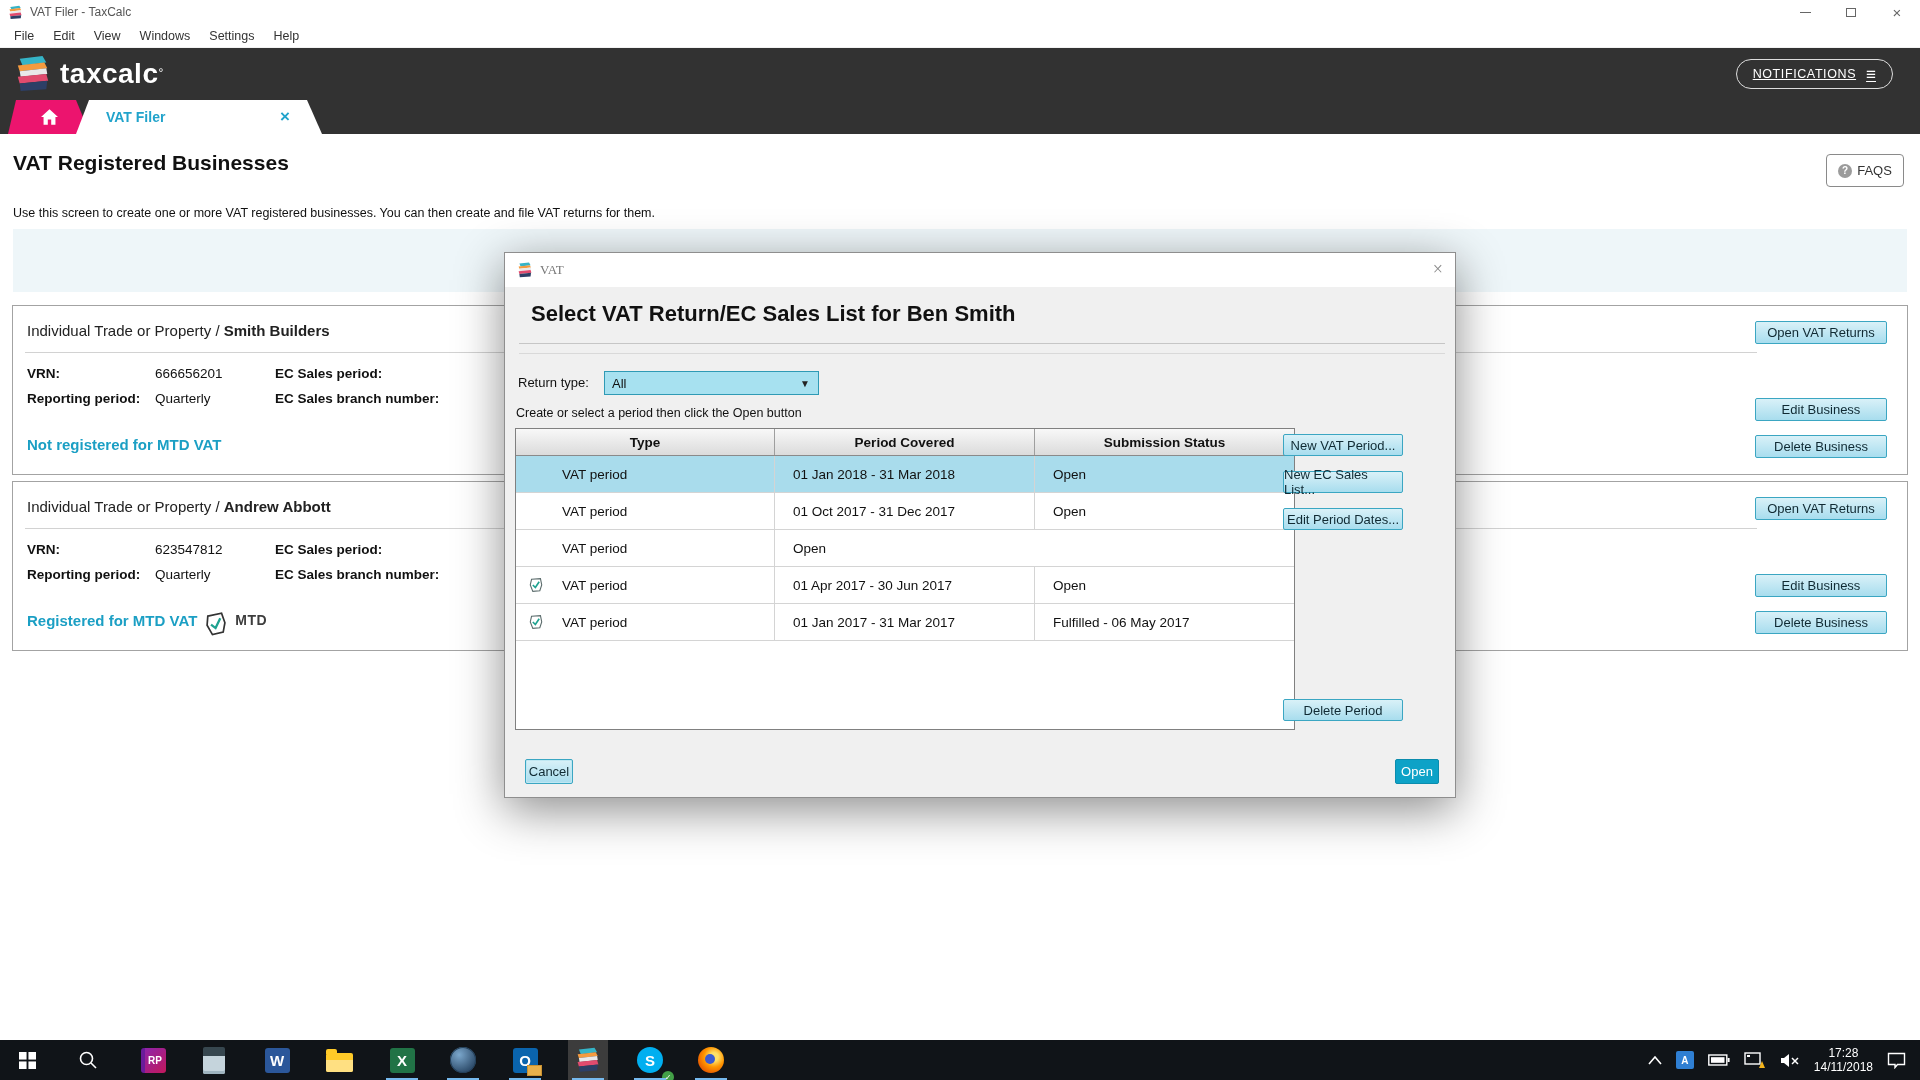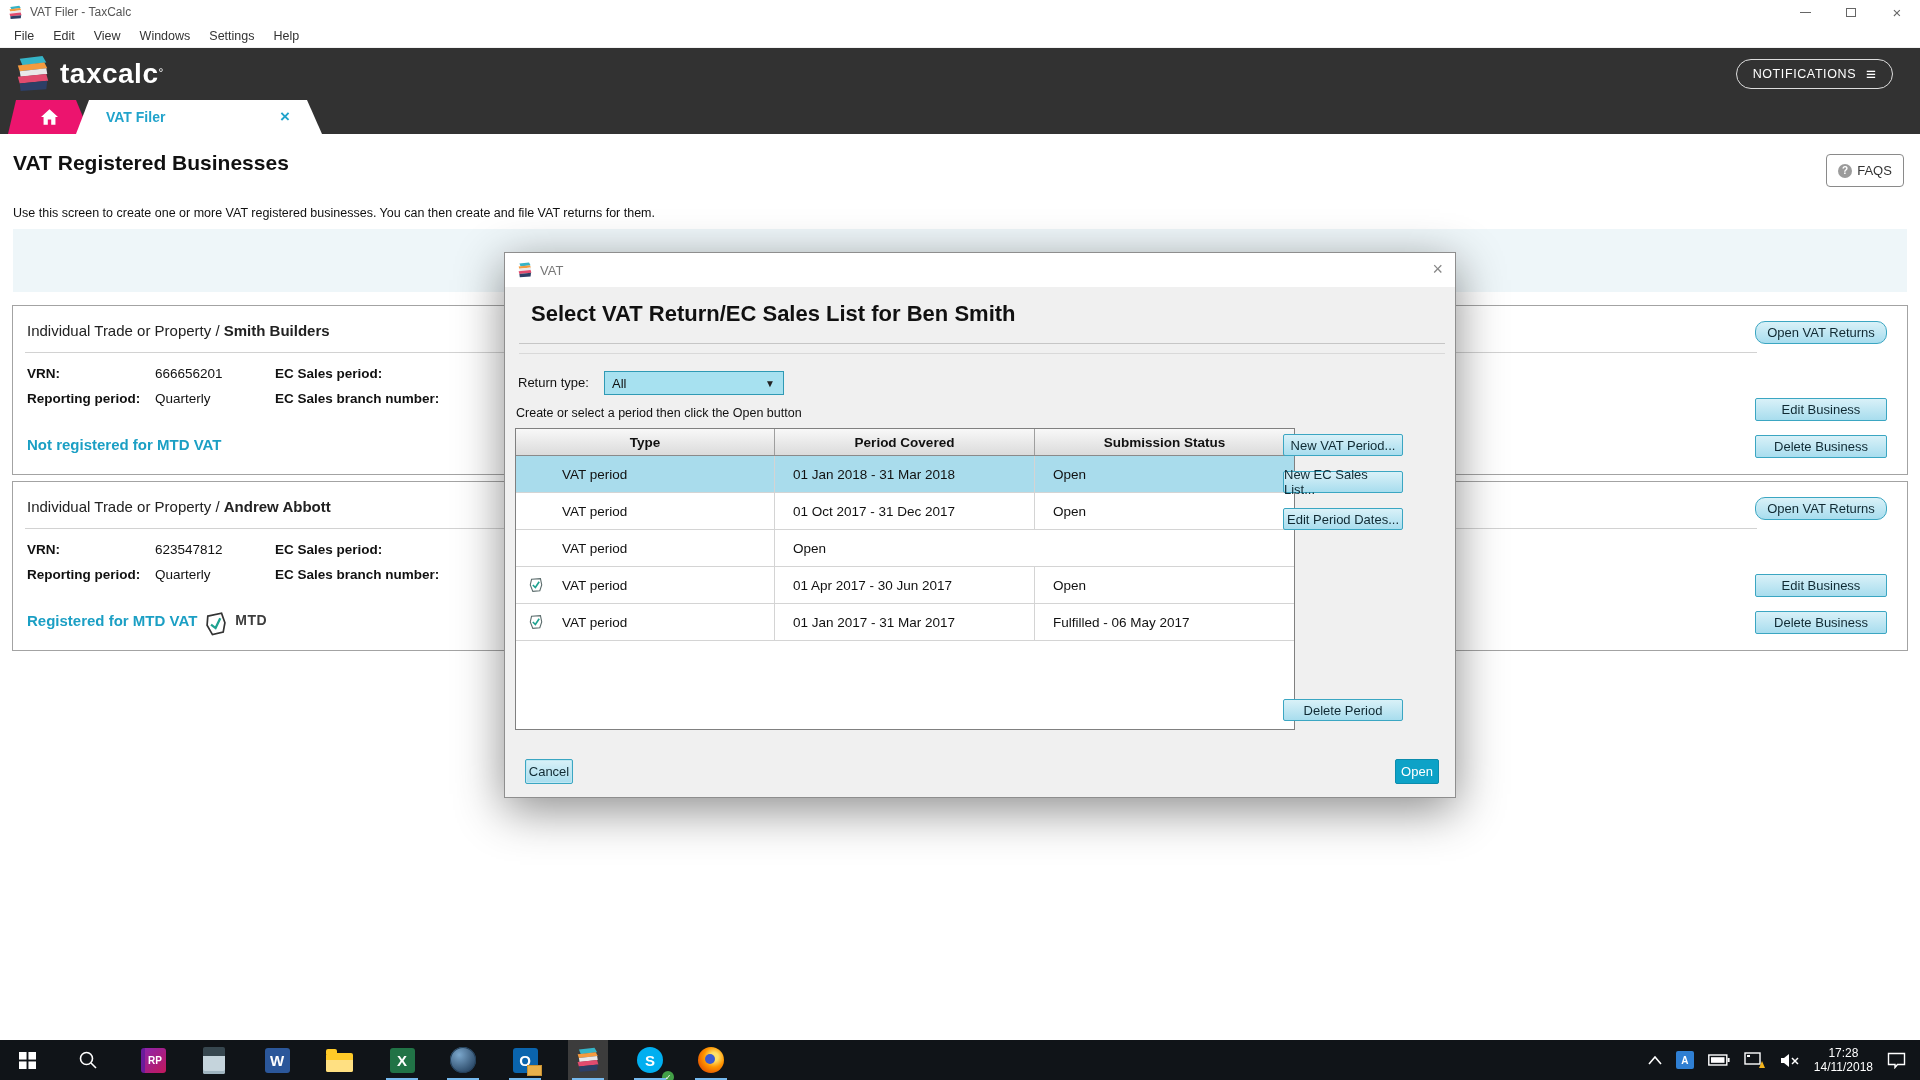--- a/index.html
+++ b/index.html
@@ -17,21 +17,21 @@
   .glyph-close { font-size:15px; line-height:1; color:#666; }
 
   .menubar { position:absolute; left:0; top:24px; width:1920px; height:24px; background:#fff; display:flex; align-items:center; gap:19px; padding-left:14px; border-bottom:1px solid #f2f2f2; }
   .menubar span { font-size:12.5px; color:#333; }
 
   
   .app-header { position:absolute; left:0; top:48px; width:1920px; height:52px; background:#323232; }
   .brand { position:absolute; left:14px; top:7px; display:flex; align-items:center; gap:8px; }
   .brand-text { color:#fff; font-size:28px; font-weight:bold; letter-spacing:.5px; }
   .brand-mark { color:#fff; font-size:12px; vertical-align:super; }
-  .notif-btn { position:absolute; right:27px; top:11px; height:30px; padding:0 16px; border:1px solid #ddd; border-radius:15px; background:transparent; display:flex; align-items:center; gap:10px; color:#fff; }
+  .notif-btn { position:absolute; right:27px; top:11px; height:30px; padding:0 16px; border:1px solid #ddd; border-radius:15px; background:transparent; display:flex; align-items:center; gap:10px; color:#fff;text-decoration:underline; }
   .notif-btn .lbl { font-size:12.5px; letter-spacing:.6px; }
   .notif-btn .burger { font-size:17px; font-weight:bold; line-height:1; }
 
   
   .tabbar { position:absolute; left:0; top:100px; width:1920px; height:34px; background:#323232; }
   .tab-home { position:absolute; left:8px; top:0; width:82px; height:34px; background:#ec146e; clip-path:polygon(8px 0, calc(100% - 14px) 0, 100% 100%, 0 100%); display:flex; align-items:center; justify-content:center; }
   .tab-active { position:absolute; left:76px; top:0; width:246px; height:34px; background:#fff; clip-path:polygon(13px 0, calc(100% - 15px) 0, 100% 100%, 0 100%); display:flex; align-items:center; }
   .tab-active .lbl { margin-left:30px; color:#21a3cb; font-weight:bold; font-size:14px; }
   .tab-active .close { position:absolute; right:32px; color:#21a3cb; font-weight:bold; font-size:17px; }
 
@@ -55,32 +55,32 @@
   .biz-label { font-weight:bold; font-size:13.5px; color:#111; }
   .biz-val { font-size:13.5px; color:#111; }
   .r1 { top:60px; } .r2 { top:85px; }
   .c-lbl1 { left:14px; } .c-val1 { left:142px; } .c-lbl2 { left:262px; }
   .biz-field { position:absolute; }
   .mtd-line { position:absolute; left:14px; top:130px; display:flex; align-items:flex-start; gap:8px; }
   .mtd-status { font-size:15px; font-weight:bold; color:#1b9fc4; }
   .mtd-badge { font-size:14px; font-weight:bold; color:#3d3d3d; letter-spacing:.5px; }
   .teal-btn { background:linear-gradient(#d9f1f8,#a8ddee); border:1px solid #3ba6c2; border-radius:2px; font-size:13px; color:#102a33; display:flex; align-items:center; justify-content:center; font-family:"Liberation Sans",sans-serif; }
   .biz-btn { position:absolute; right:20px; width:132px; height:23px; }
-  .b1 { top:15px;border-radius:10px; } .b2 { top:92px; } .b3 { top:129px; }
+  .b1 { top:15px; } .b2 { top:92px; } .b3 { top:129px; }
 
   
   .dialog { position:absolute; left:504px; top:252px; width:952px; height:546px; background:#f0f0f0; border:1px solid #8e8e8e; box-shadow:0 12px 45px rgba(0,0,0,.45); }
-  .dlg-titlebar { position:absolute; left:0; top:0; width:100%; height:34px; background:#fff; display:flex; align-items:center; padding:0 12px; }
+  .dlg-titlebar { position:absolute; left:0; top:0; width:100%; height:34px; background:#fff; display:flex; align-items:center; padding:0 12px;font-family:Liberation Serif, serif; }
   .dlg-titlebar .t { font-size:13px; color:#777; margin-left:7px; }
   .dlg-close { position:absolute; right:12px; top:6px; font-size:18px; color:#888; }
   .dlg-heading { position:absolute; left:26px; top:48px; font-size:22px; font-weight:bold; color:#111; }
   .dlg-hr1 { position:absolute; left:14px; right:10px; top:90px; height:1px; background:#c6c6c6; }
   .dlg-hr2 { position:absolute; left:14px; right:10px; top:100px; height:1px; background:#d9d9d9; }
   .rt-label { position:absolute; left:13px; top:122px; font-size:13px; color:#111; }
-  .rt-select { position:absolute; left:99px; top:118px; width:180px; height:24px; background:#a7e1f0; border:1px solid #2f9ab5; display:flex; align-items:center; }
+  .rt-select { position:absolute; left:99px; top:118px; width:215px; height:24px; background:#a7e1f0; border:1px solid #2f9ab5; display:flex; align-items:center; }
   .rt-select .val { margin-left:7px; font-size:13px; color:#111; flex:1; }
   .rt-select .arrow { font-size:10px; color:#222; margin-right:8px; }
   .dlg-helper { position:absolute; left:11px; top:153px; font-size:12.5px; color:#111; }
 
   .period-table { position:absolute; left:10px; top:175px; width:780px; height:302px; background:#fff; border:1px solid #808080; }
   .pt-header { display:flex; height:27px; background:linear-gradient(#f8f8f8,#dbdbdb); border-bottom:1px solid #8a8a8a; }
   .pt-header .hc { display:flex; align-items:center; justify-content:center; font-size:13.5px; font-weight:bold; color:#111; border-right:1px solid #9e9e9e; }
   .pt-header .hc:last-child { border-right:none; }
   .col-a { width:259px; } .col-b { width:260px; } .col-c { flex:1; }
   .pt-row { display:flex; height:37px; border-bottom:1px solid #d4d4d4; background:#fff; }

